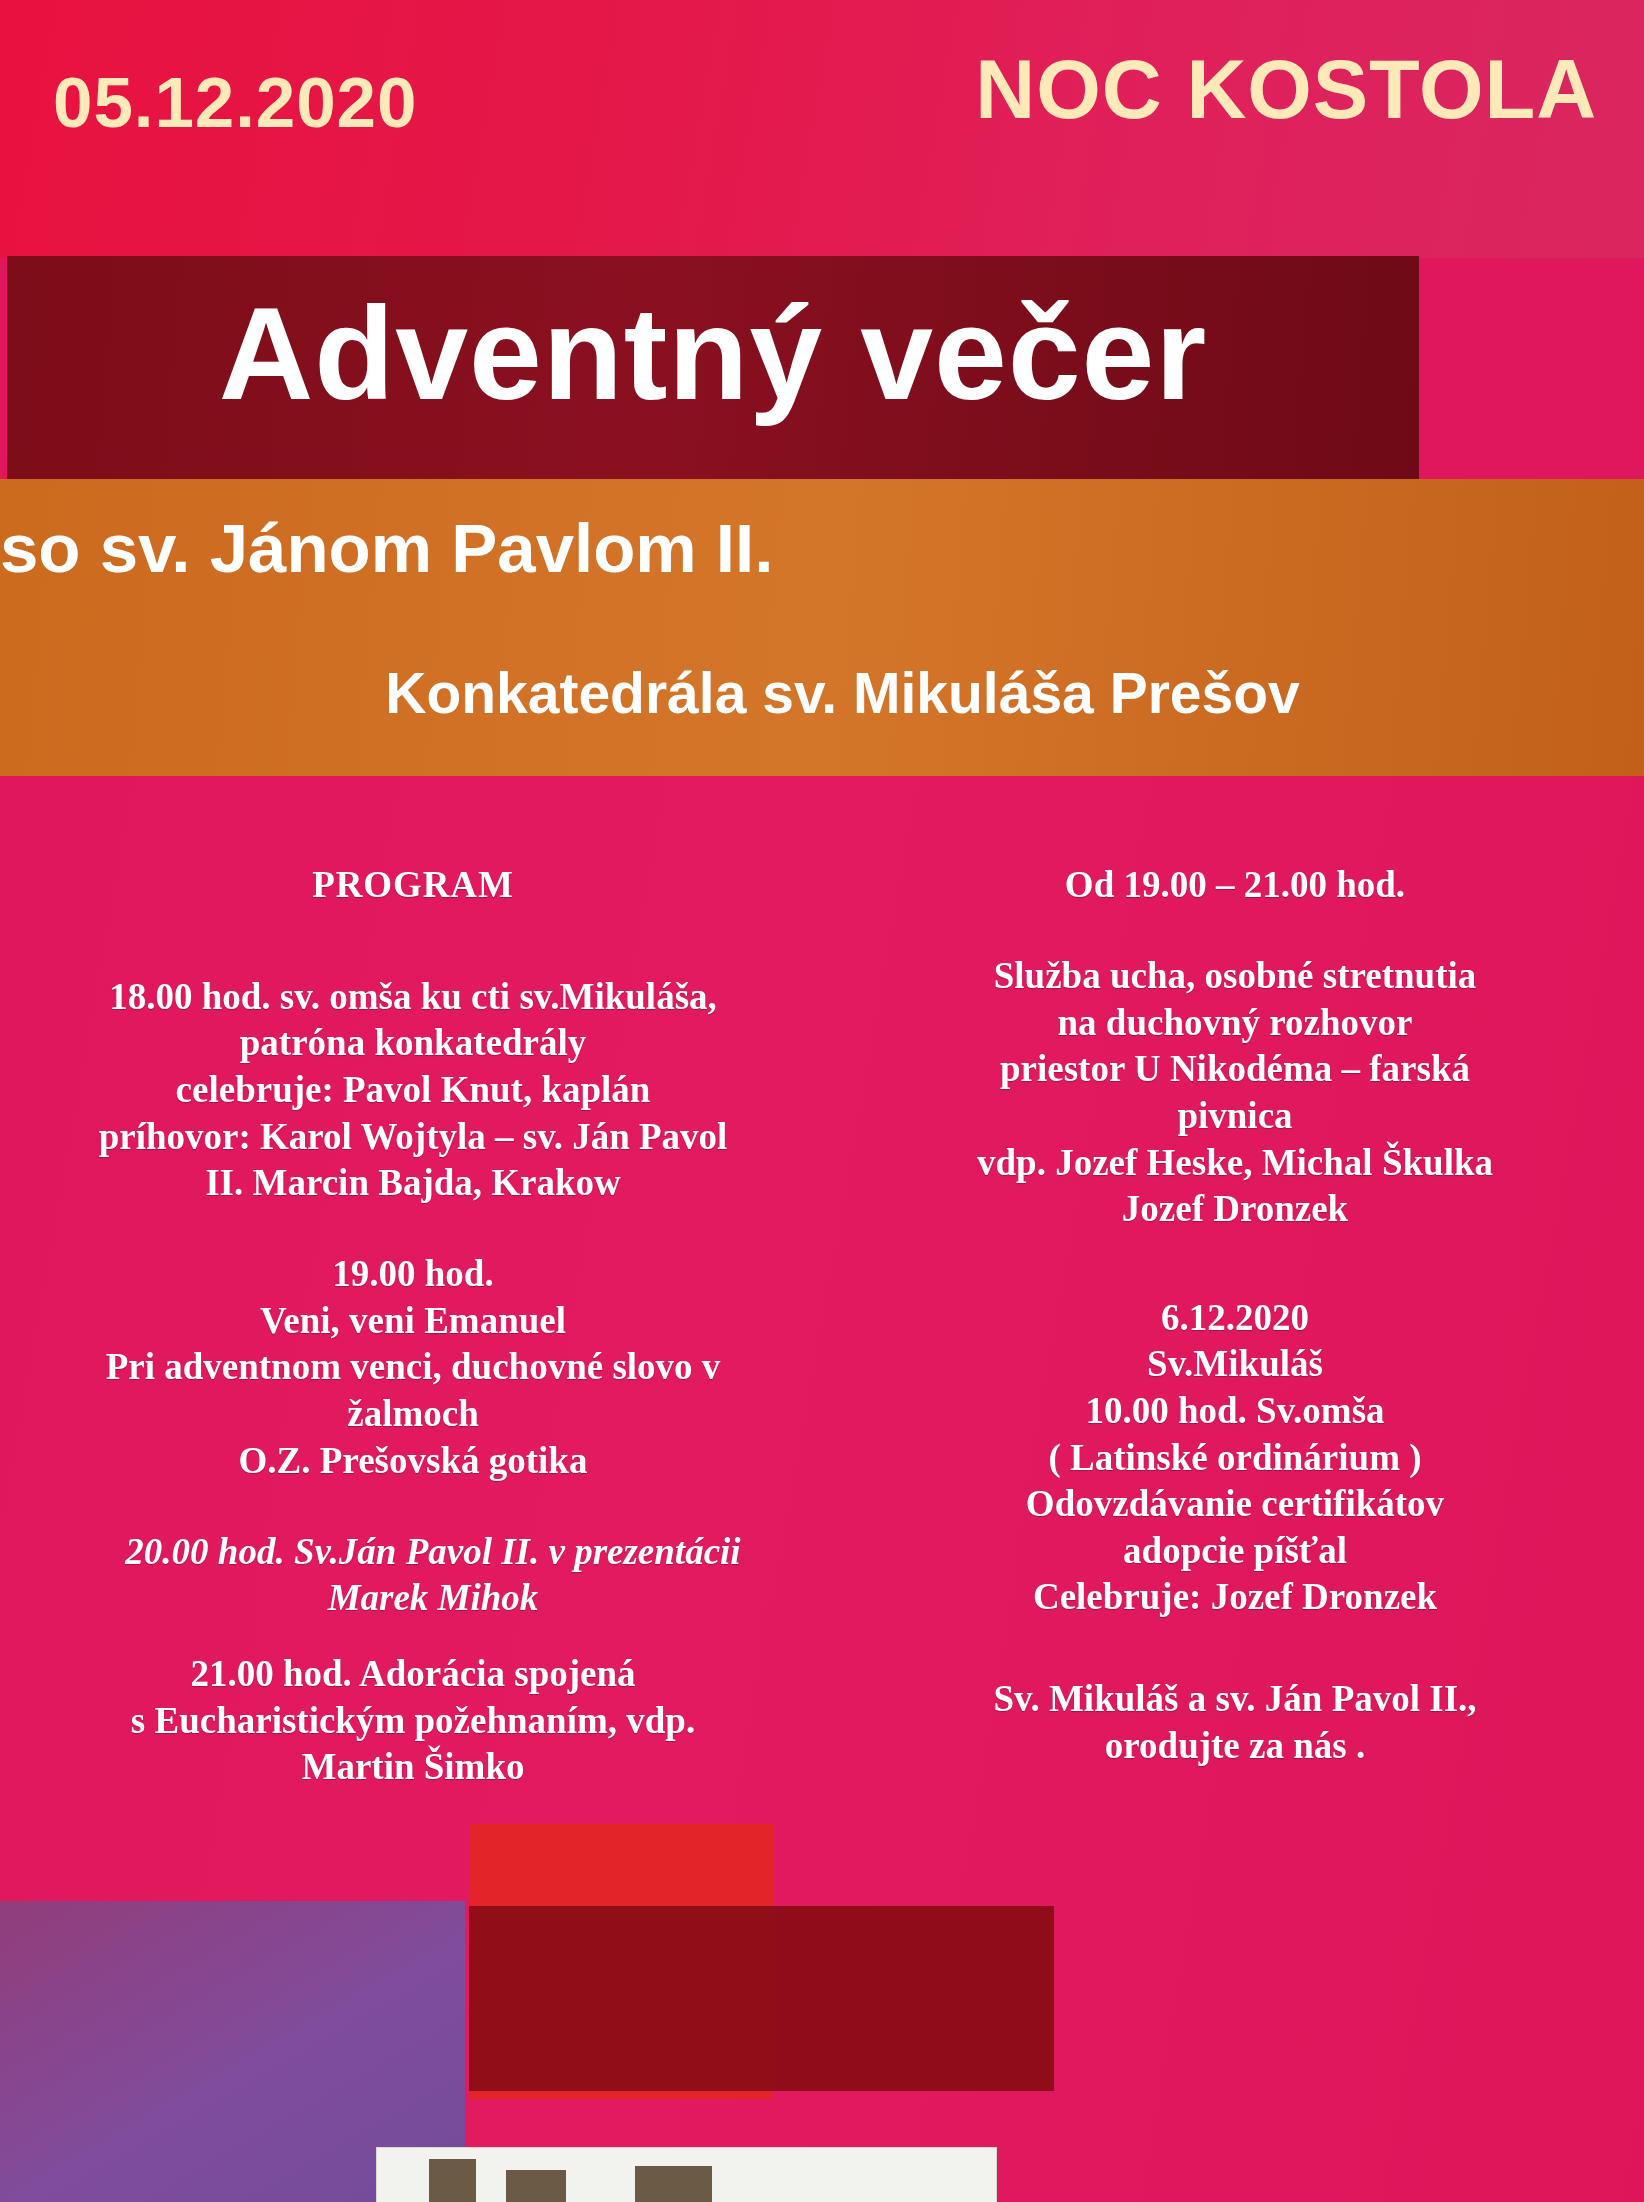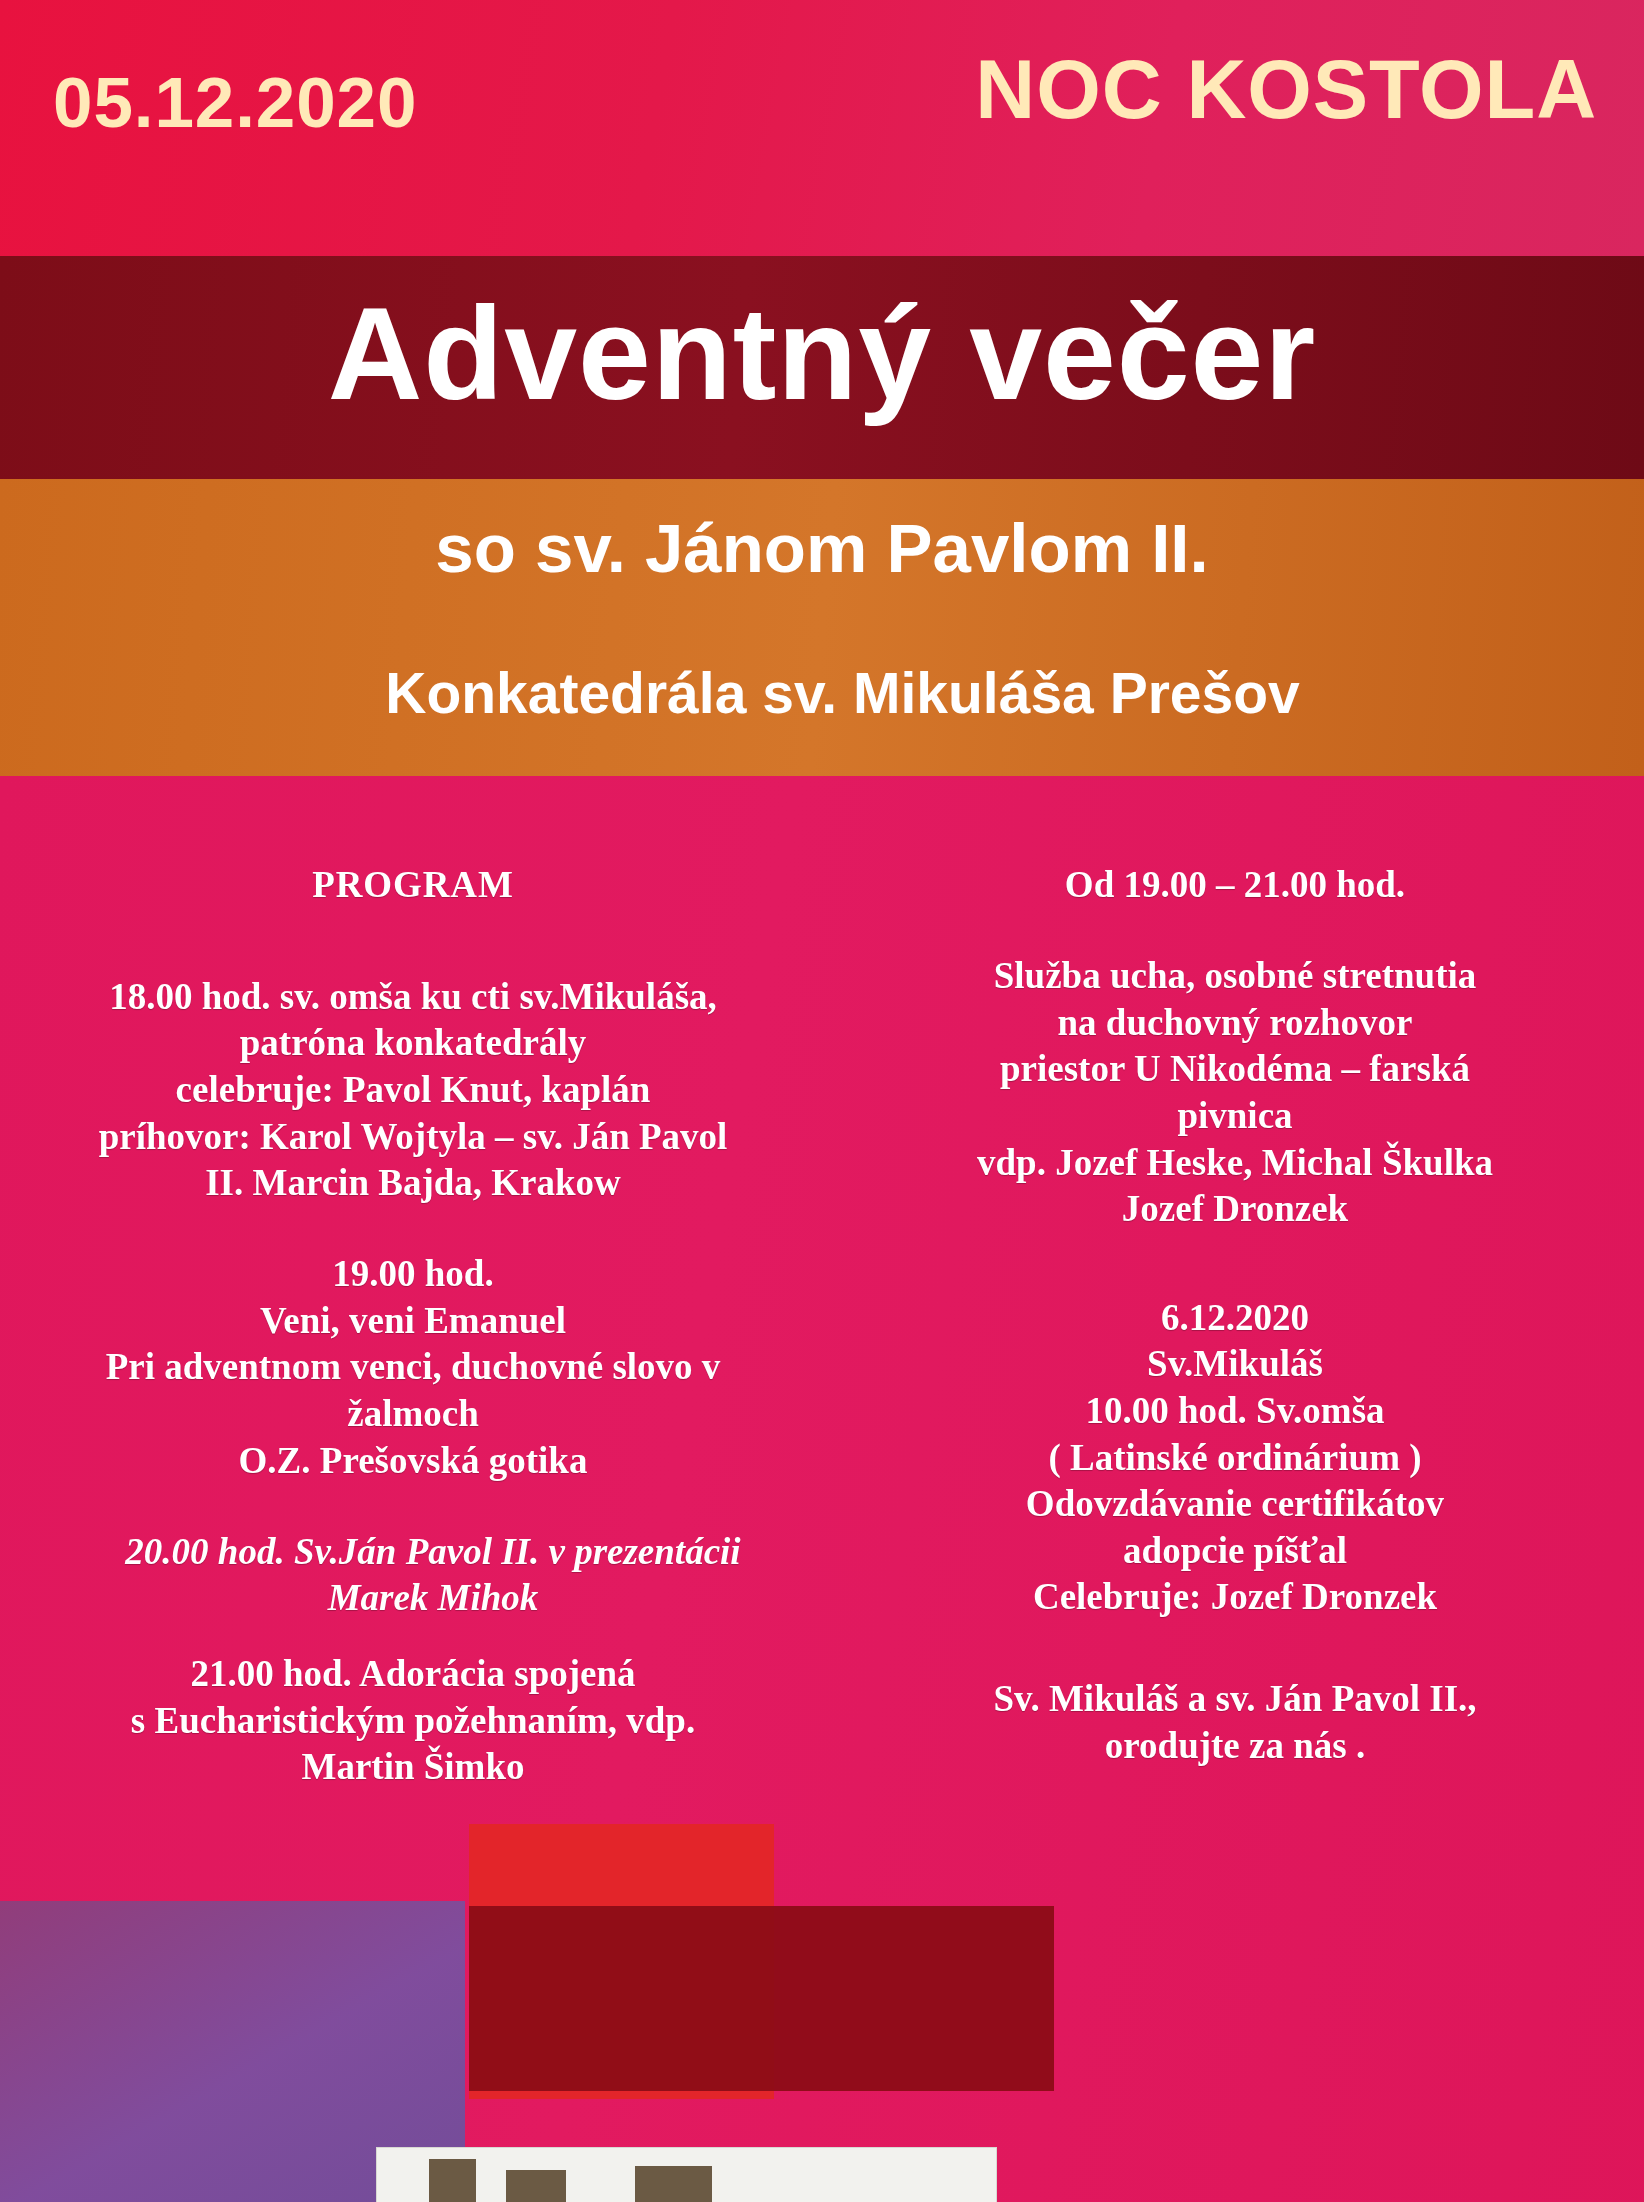--- a/index.html
+++ b/index.html
@@ -39,23 +39,24 @@
     right: 47px; top: 42px;
     font-size: 83px;
     font-weight: bold;
     color: #ffe9b8;
     letter-spacing: 0.9px;
   }
 
   
   .band-title {
     position: absolute;
-    left: 0; top: 256px;
-    width: 1644px; height: 224px;
+    left: 7px; top: 256px;
+    width: 1388px; height: 224px;
     background: linear-gradient(95deg, #7d0d18 0%, #8a1020 45%, #6e0a16 100%);
+    padding-left: 24px;
   }
   .band-title .title {
     position: absolute;
     left: 0; right: 0; top: 22.4px;
     text-align: center;
     font-size: 131px;
     font-weight: bold;
     color: #ffffff;
     letter-spacing: 0.9px;
   }
@@ -63,21 +64,20 @@
   
   .band-sub {
     position: absolute;
     left: 0; top: 479px;
     width: 1644px; height: 301px;
     background: linear-gradient(95deg, #cc6a1e 0%, #d4762a 50%, #c2601a 100%);
   }
   .band-sub .sub1 {
     position: absolute;
     left: 0; right: 0; top: 30px;
-    text-align: center;
     font-size: 69px;
     font-weight: bold;
     color: #ffffff;
   }
   .band-sub .sub2 {
     position: absolute;
     left: 0; right: 0; top: 181px;
     text-align: center;
     font-size: 57px;
     font-weight: bold;

